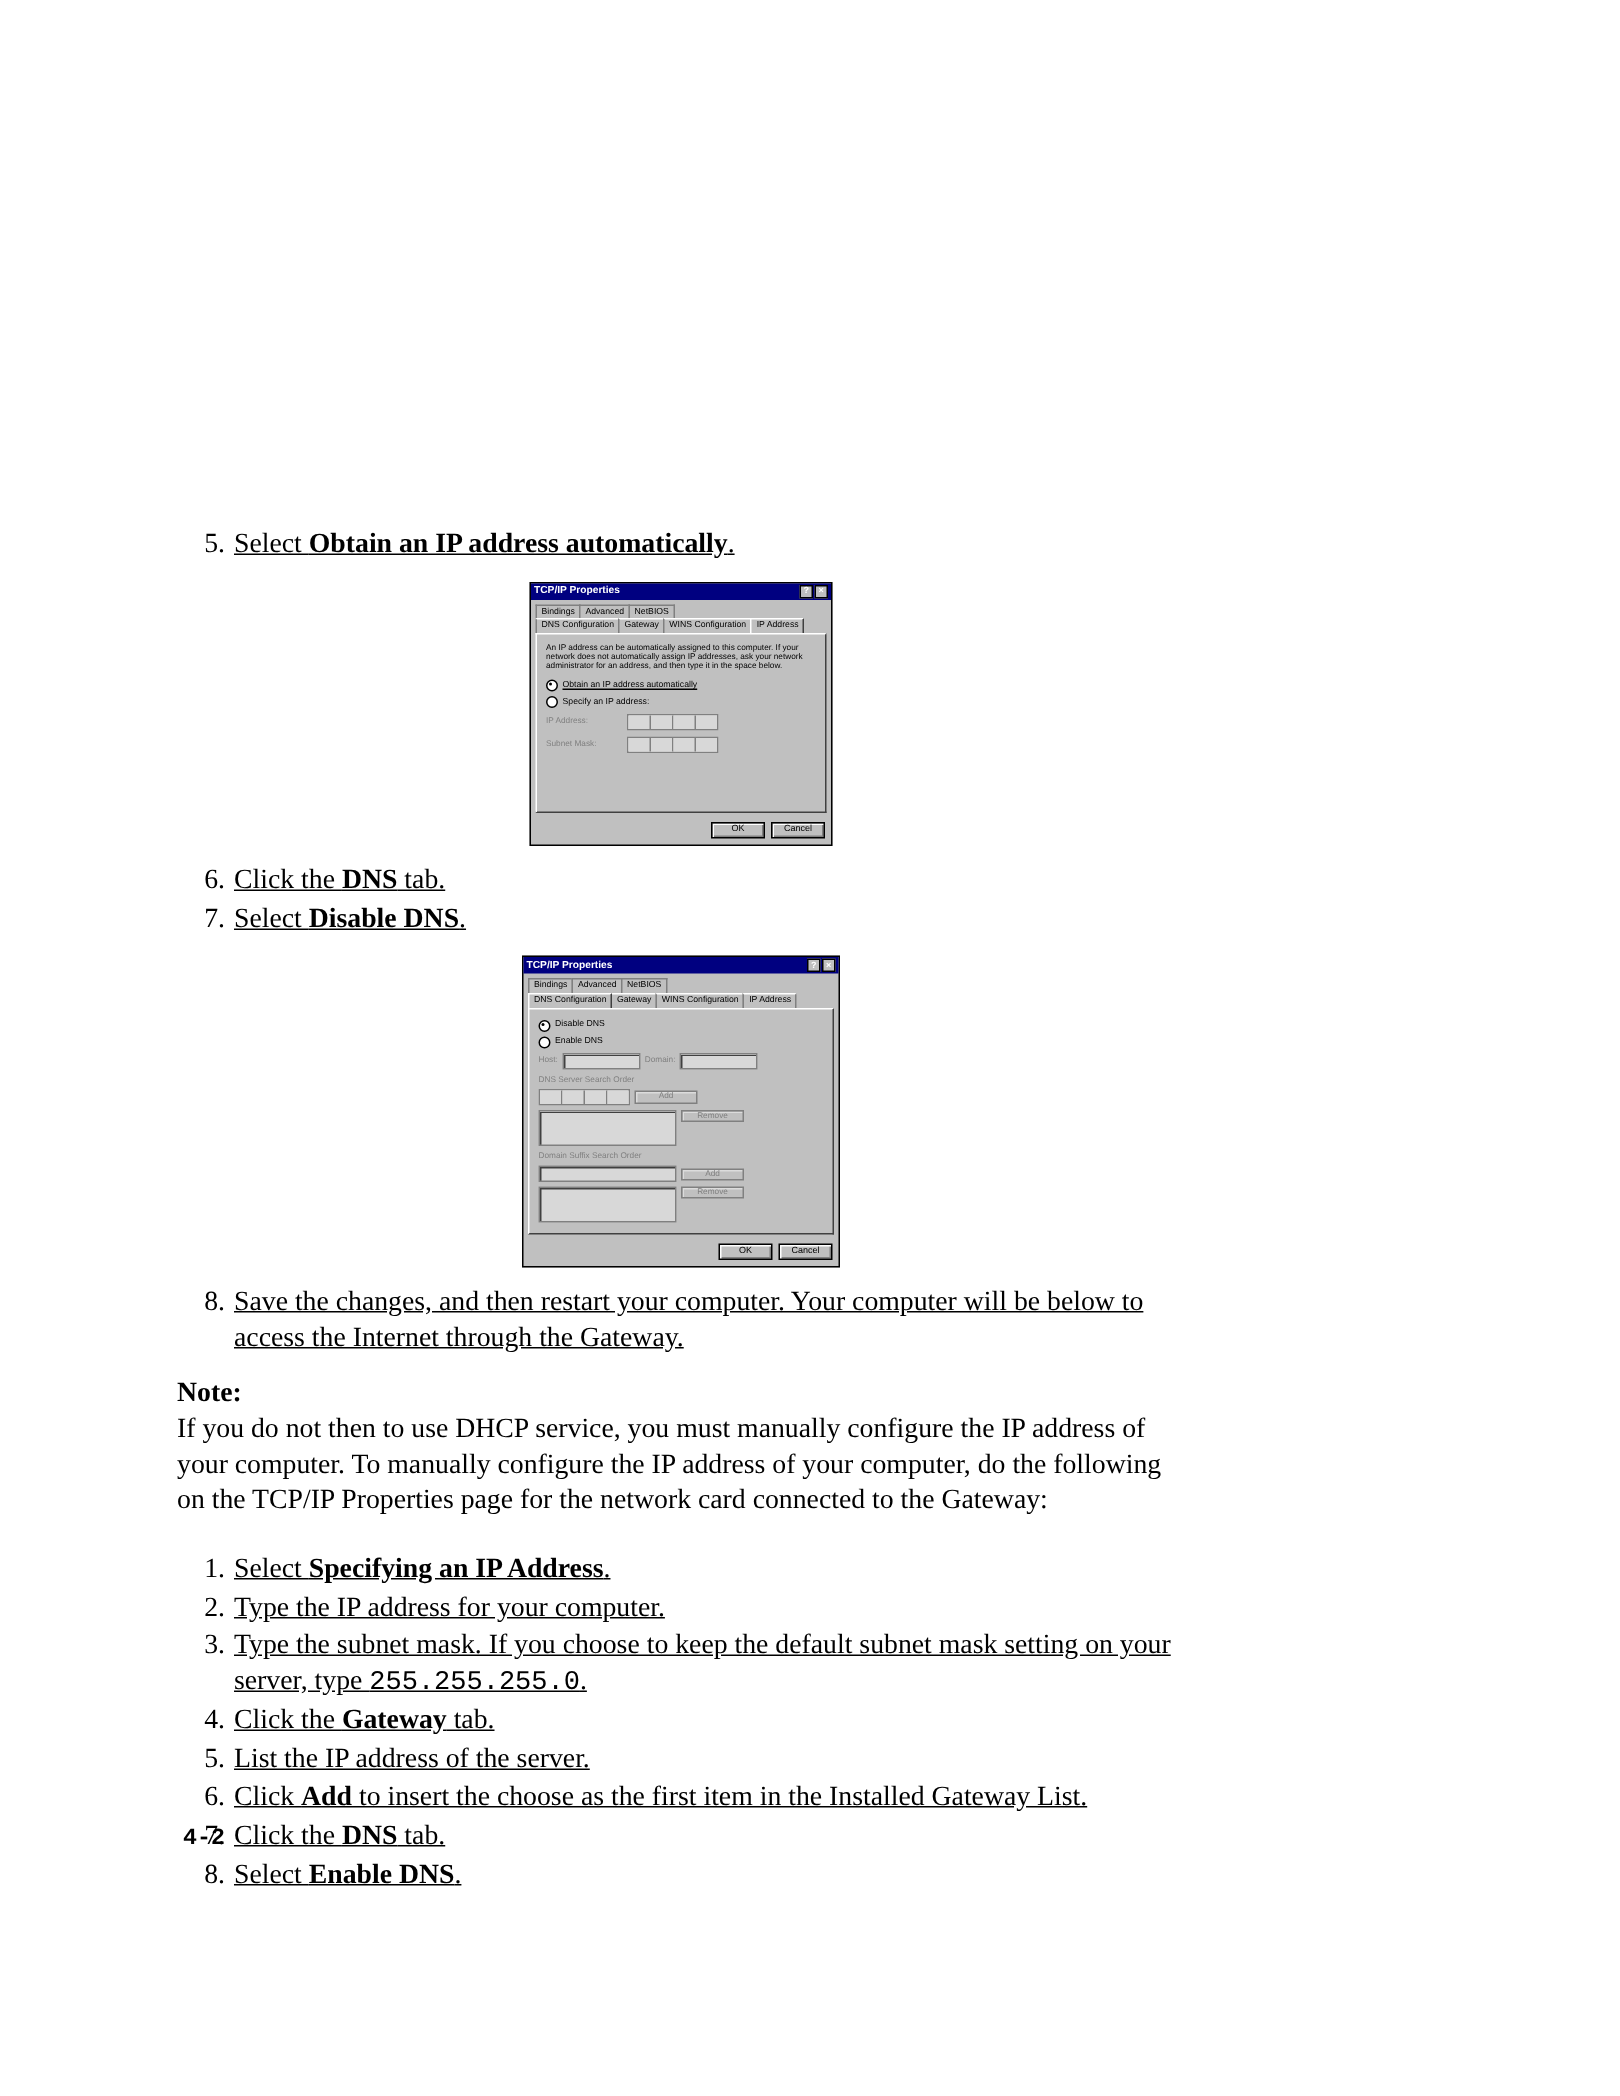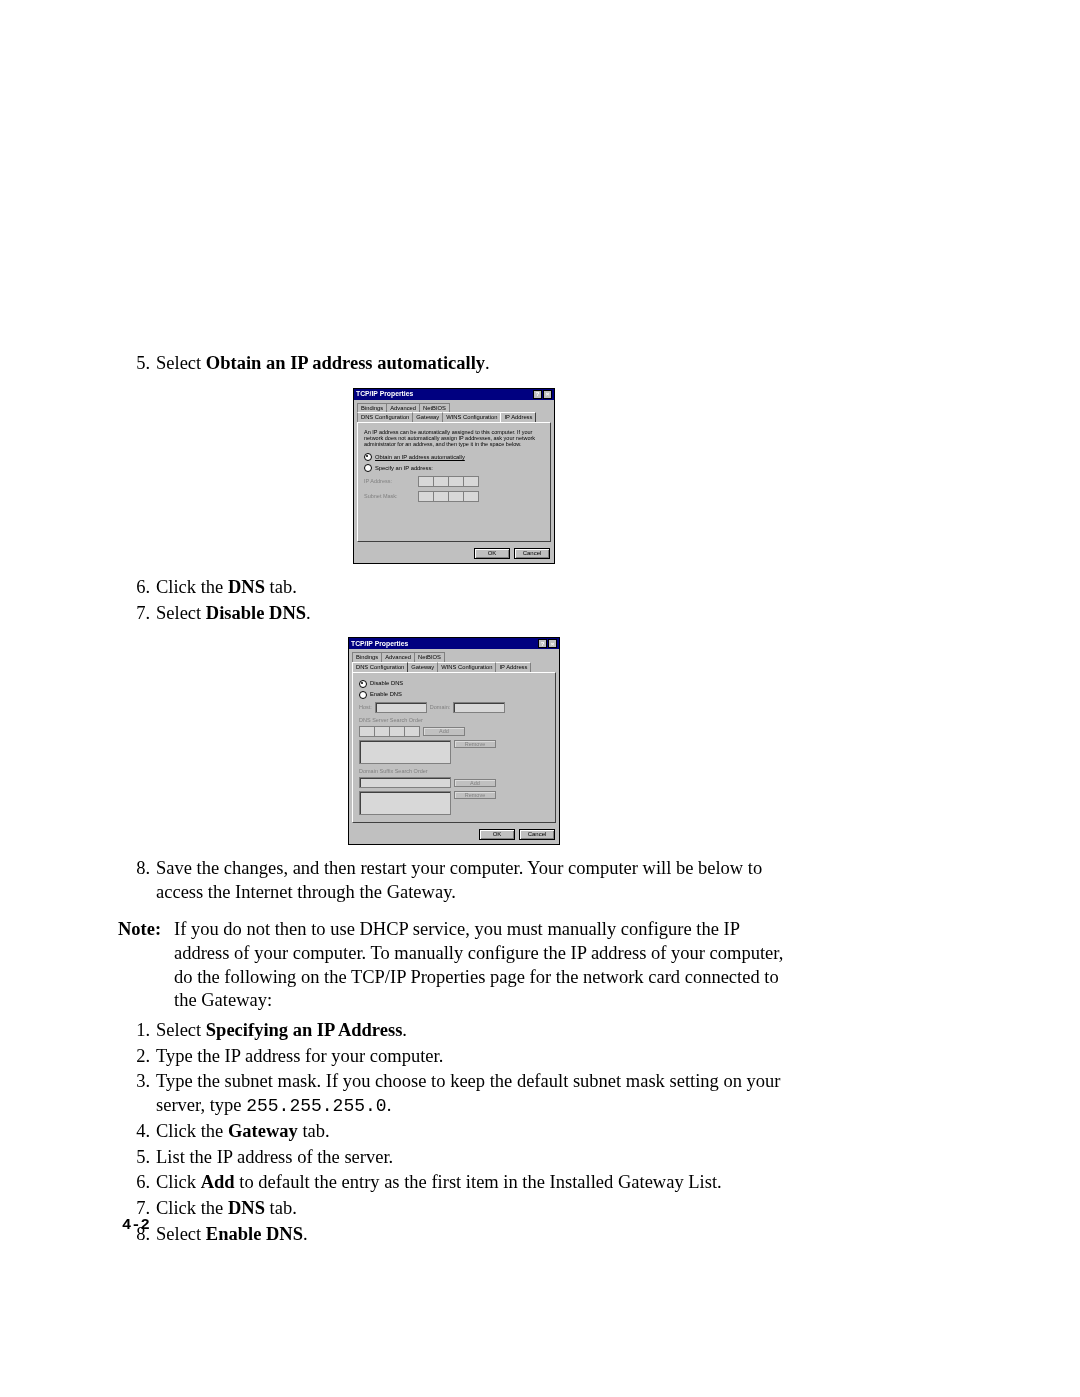--- a/index.html
+++ b/index.html
@@ -25,27 +25,29 @@
     margin: 2px 0;
   }
   .ol-num {
     width: 32px;
     text-align: right;
     flex-shrink: 0;
     padding-right: 6px;
   }
   .ol-body {
     flex: 1;
+    text-decoration: underline;
   }
   .bold { font-weight: bold; }
   .mono { font-family: "Courier New", monospace; font-size: 18px; }
   .note-block {
     display: flex;
     margin-top: 14px;
-    margin-bottom: 6px;
+    margin-bottom: 22px;
+    flex-direction: column;
   }
   .note-label {
     font-weight: bold;
     width: 56px;
     flex-shrink: 0;
   }
   .dialog-wrap {
     display:flex;
     justify-content:center;
     margin: 12px 0 12px 0;
@@ -396,21 +398,21 @@
         <span>Click the </span><span class="bold">Gateway</span><span> tab.</span>
       </div>
     </div>
     <div class="ol-row">
       <div class="ol-num">5.</div>
       <div class="ol-body">List the IP address of the server.</div>
     </div>
     <div class="ol-row">
       <div class="ol-num">6.</div>
       <div class="ol-body">
-        <span>Click </span><span class="bold">Add</span><span> to default the entry as the first item in the Installed Gateway List.</span>
+        <span>Click </span><span class="bold">Add</span><span> to insert the choose as the first item in the Installed Gateway List.</span>
       </div>
     </div>
     <div class="ol-row">
       <div class="ol-num">7.</div>
       <div class="ol-body">
         <span>Click the </span><span class="bold">DNS</span><span> tab.</span>
       </div>
     </div>
     <div class="ol-row">
       <div class="ol-num">8.</div>

